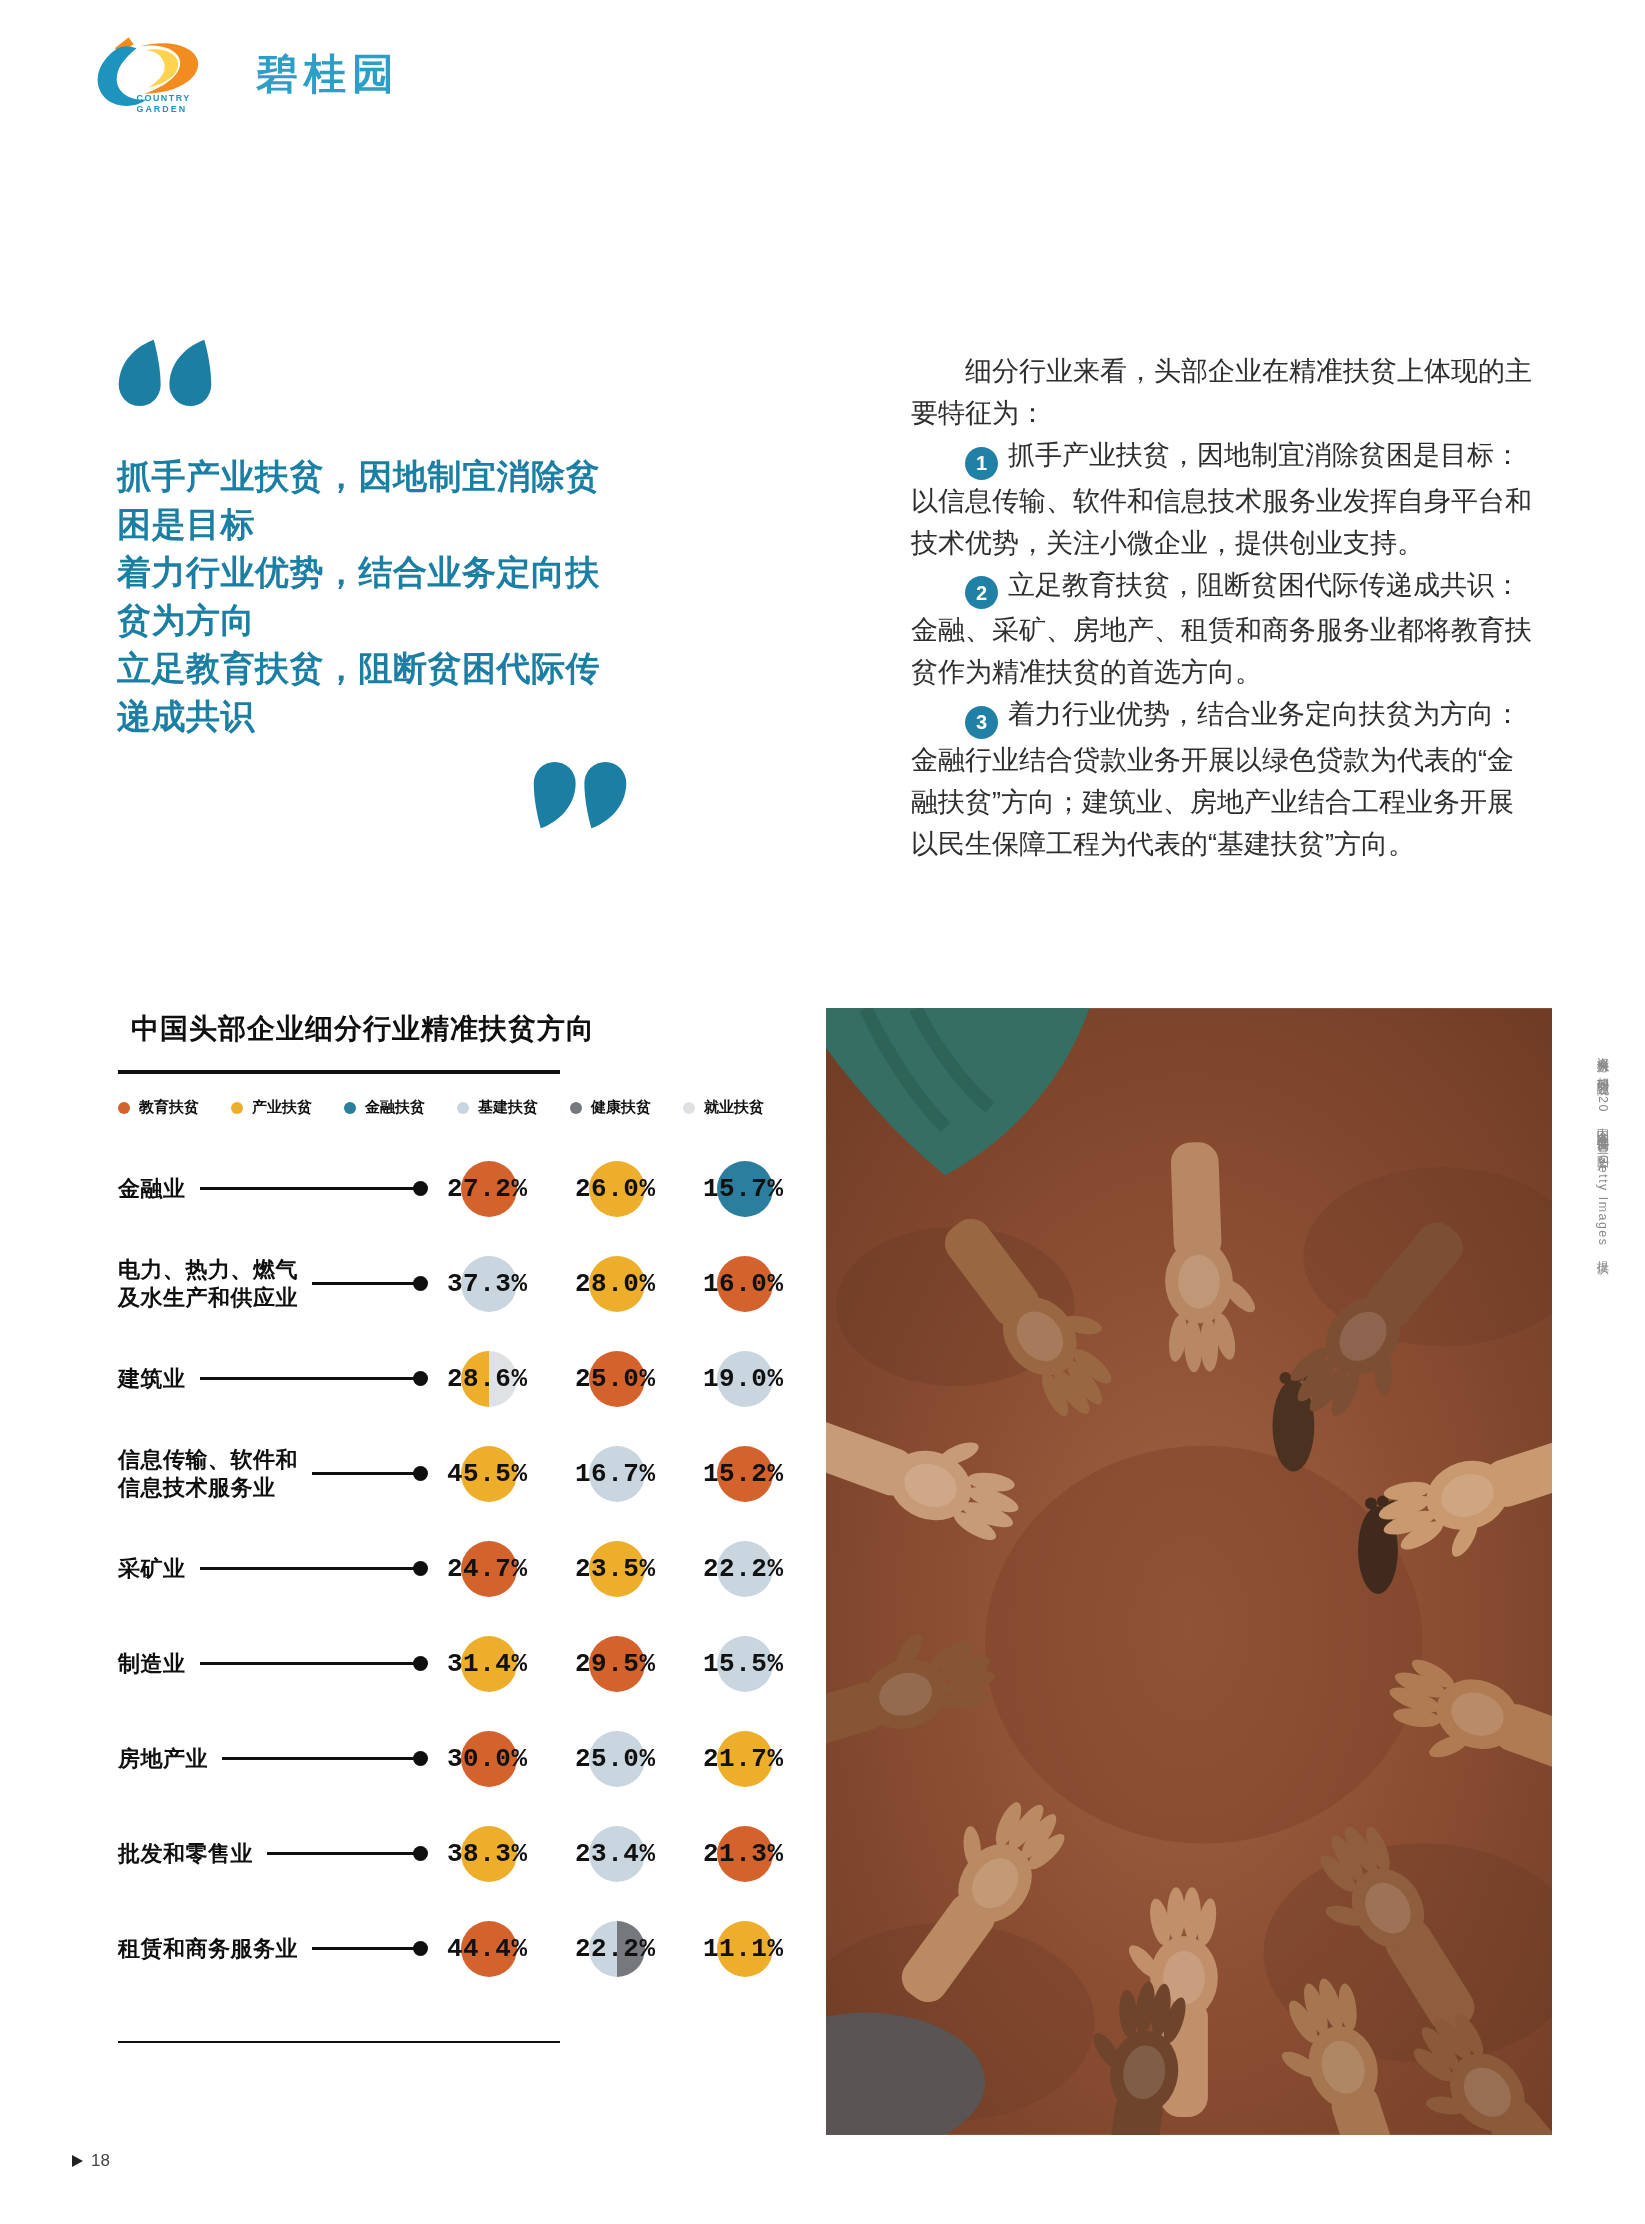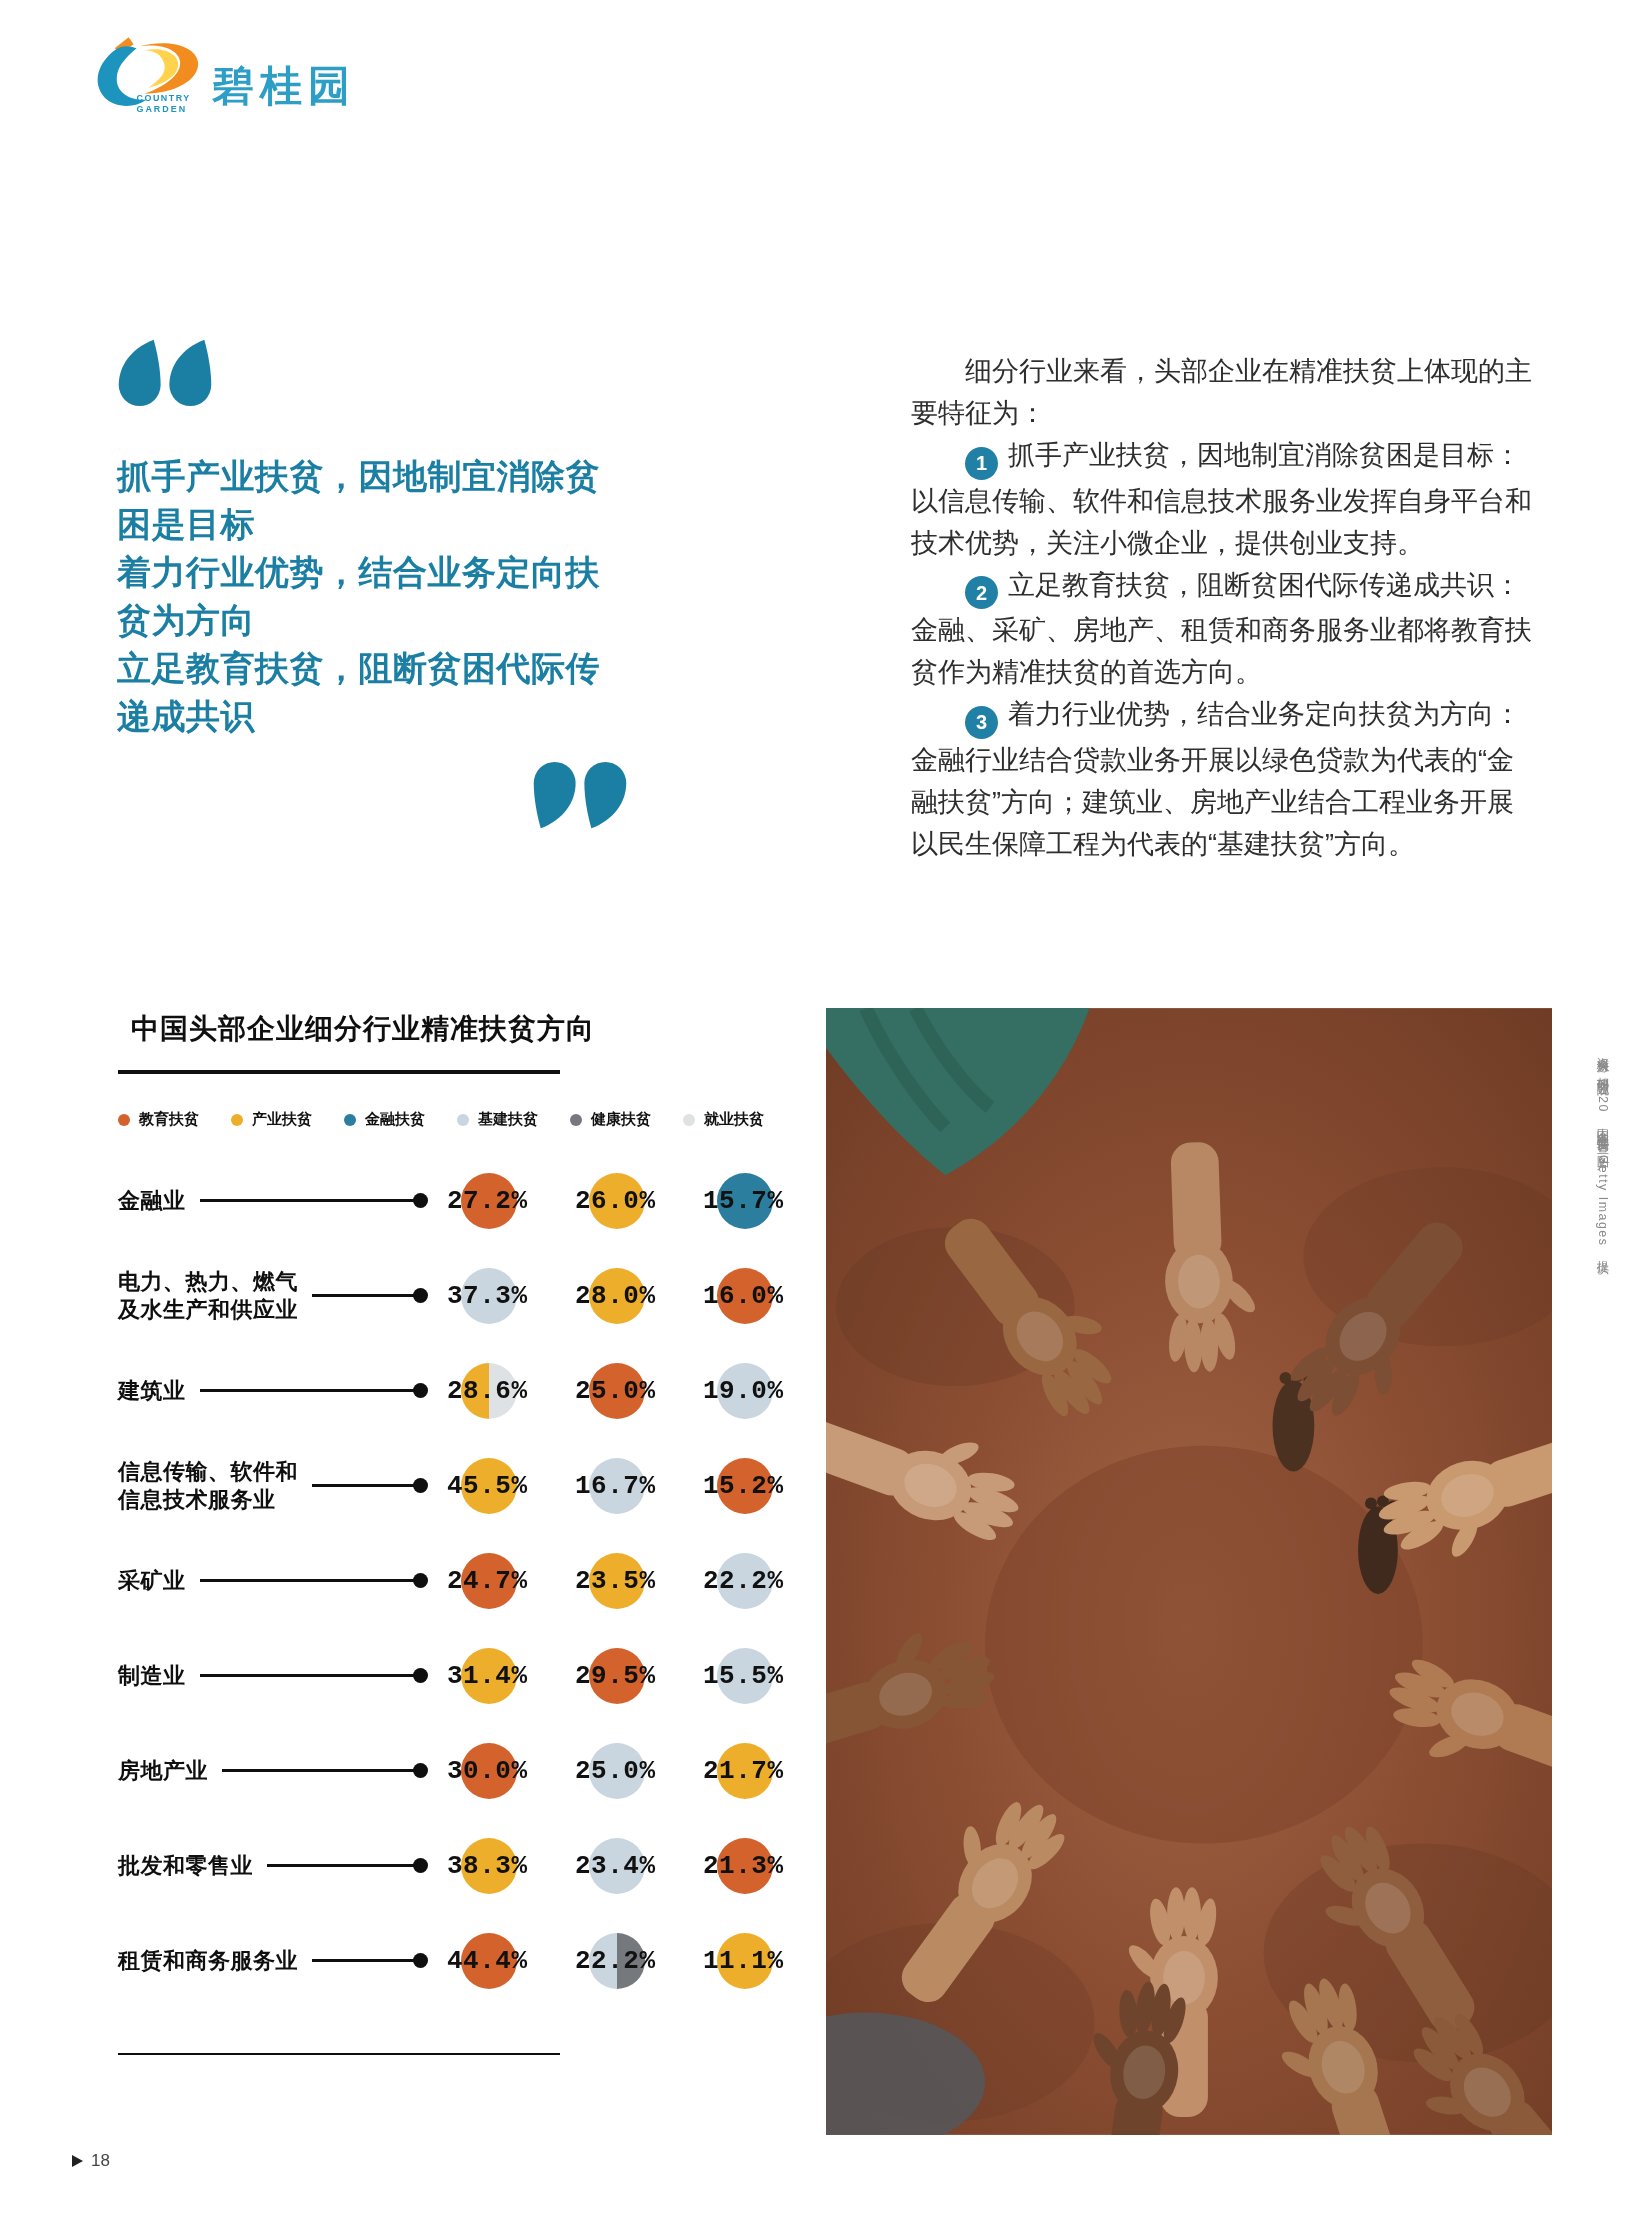--- a/index.html
+++ b/index.html
@@ -1,39 +1,39 @@
 <!DOCTYPE html>
 <html><head>
 <meta charset="utf-8">
 <style>
   html,body{margin:0;padding:0;background:#ffffff;}
   .page{position:relative;width:1646px;height:2225px;background:#fff;overflow:hidden;
         font-family:"Liberation Sans","DejaVu Sans",sans-serif;color:#2b2b2b;}
 
   
-  .logo{position:absolute;left:85px;top:34px;display:flex;align-items:flex-end;}
+  .logo{position:absolute;left:85px;top:34px;display:flex;align-items:center;gap:44px;}
   .logo .brand-cn{font-size:42px;font-weight:700;color:#2D9EC6;letter-spacing:6px;margin-left:10px;}
 
   
   .quote-block{position:absolute;left:117px;top:336px;width:511px;}
   .qmark{display:block;}
   .qmark.close{margin-top:20px;margin-left:auto;transform:rotate(180deg);}
   .quote-lines{margin-top:44px;font-size:34px;font-weight:700;color:#1B7FA4;line-height:48px;letter-spacing:0.5px;}
 
   
   .article{position:absolute;left:911px;top:350px;width:625px;font-size:27px;line-height:42px;color:#2e2e2e;}
   .article p{margin:0;text-indent:2em;}
   .badge{display:inline-flex;align-items:center;justify-content:center;width:33px;height:33px;border-radius:50%;
          background:#2180A5;color:#fff;font-size:20px;font-weight:700;vertical-align:-6px;margin-right:10px;text-indent:0;}
 
   
   .chart{position:absolute;left:118px;top:1010px;width:681px;}
   .chart-title{font-size:28px;font-weight:700;color:#0f0f0f;letter-spacing:1px;margin-left:13px;}
   .chart-rule-top{width:442px;height:4px;background:#0f0f0f;margin-top:22px;}
-  .legend{display:flex;margin-top:36px;align-items:center;font-family:Liberation Mono, monospace;}
+  .legend{display:flex;margin-top:24px;align-items:center;font-family:Liberation Mono, monospace;}
   .legend-item{display:flex;align-items:center;margin-right:32px;font-size:15px;font-weight:700;color:#111;}
   .legend-dot{width:12px;height:12px;border-radius:50%;margin-right:9px;flex:none;}
   .crows{margin-top:24px;}
   .crow{display:flex;align-items:center;height:95px;}
   .crow-left{display:flex;align-items:center;width:310px;flex:none;}
   .crow-label{font-weight:700;font-size:22px;line-height:28px;color:#0f0f0f;white-space:pre-line;letter-spacing:0.5px;flex:none;}
   .crow-line{flex:1;height:2.5px;background:#0f0f0f;margin-left:14px;}
   .crow-dot{width:15px;height:15px;border-radius:50%;background:#0f0f0f;flex:none;margin-left:-2px;}
   .crow-vals{display:flex;margin-left:19px;}
   .val{position:relative;width:128px;display:flex;align-items:center;}

